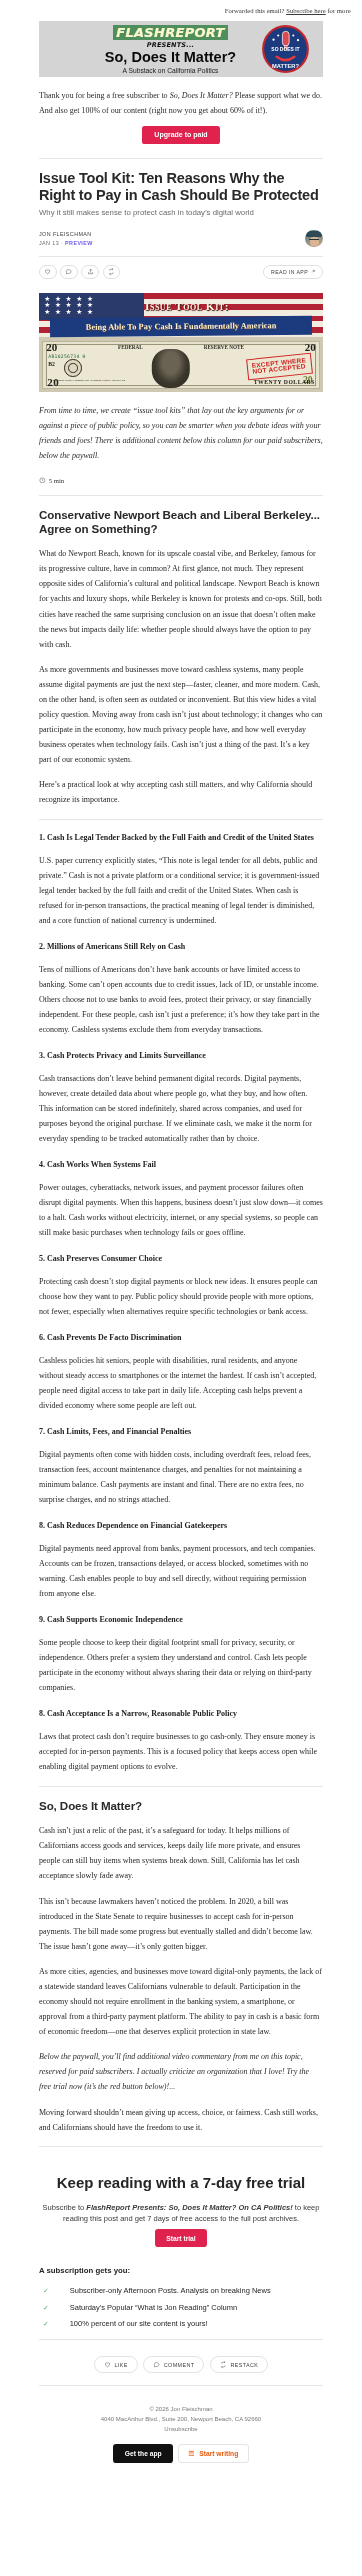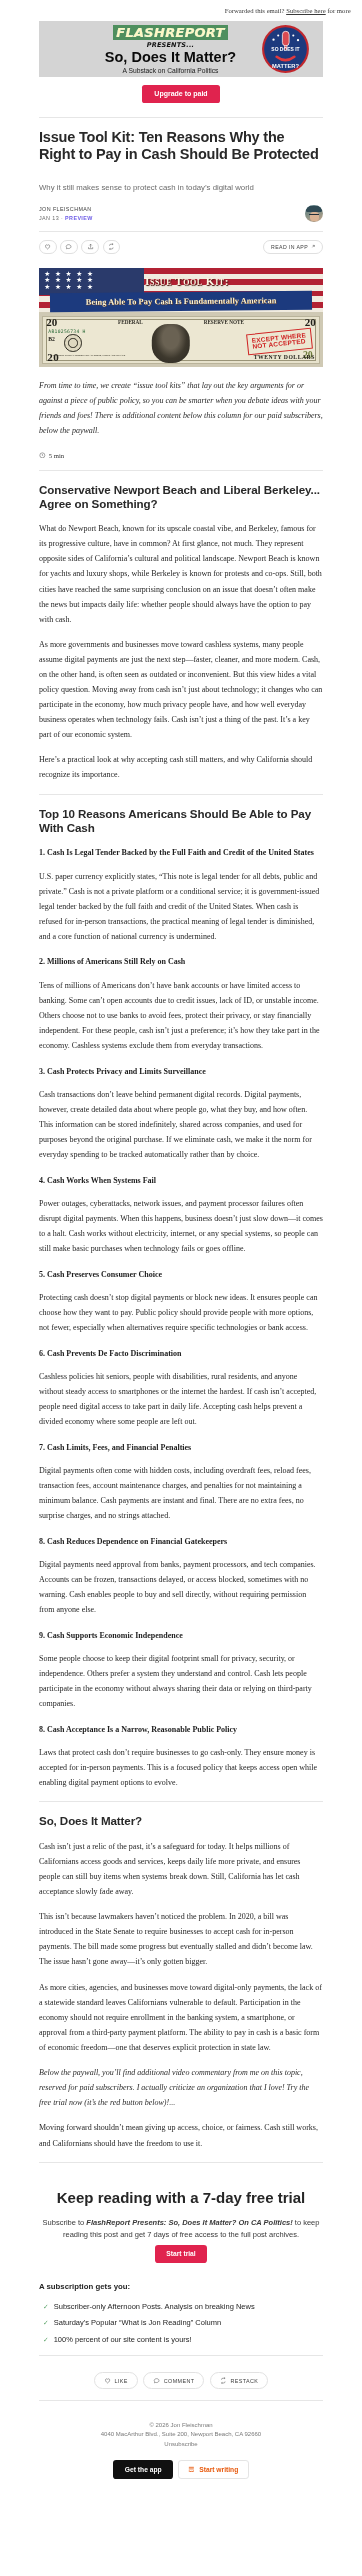--- a/index.html
+++ b/index.html
@@ -113,21 +113,21 @@
     font-size: 14.5px;
     line-height: 1.18;
     color: #292929;
     margin: 9.3px 0 0 0;
     letter-spacing: -0.2px;
   }
   .art-sub {
     font-family: "Liberation Sans", sans-serif;
     font-size: 7.8px;
     color: #6b6b6b;
-    margin-top: 19px;
+    margin-top: 3px;
     line-height: 1.4;
   }
   .byline-row {
     display: flex;
     align-items: center;
     justify-content: space-between;
     margin-top: 11.4px;
   }
   .byline-name {
     font-family: "Liberation Sans", sans-serif;
@@ -292,21 +292,21 @@
     font-family: "Liberation Sans", sans-serif; font-weight: bold; font-size: 6.7px;
     padding: 5.7px 11.4px; border-radius: 3.1px; border: none; cursor: pointer;
     margin-top: 4.1px;
   }
   .gets {
     text-align: left; font-family: "Liberation Sans", sans-serif;
     font-size: 7.8px; font-weight: bold; color: #262626; margin-top: 18.6px;
   }
   .gets-list { list-style: none; margin: 11.4px 0 0 0; padding: 0; text-align: left; }
   .gets-list li {
-    display: flex; align-items: flex-start; gap: 5px;
+    display: flex; align-items: flex-start; gap: 21px;
     font-family: "Liberation Sans", sans-serif; font-size: 7.5px;
     color: #262626; margin-bottom: 7.2px; padding-left: 4.1px;
   }
   .check { color: #4f9d5d; font-size: 6.7px; line-height: 1.35; }
 
   
   .bot-actions { display: flex; justify-content: center; gap: 5.7px; padding: 5.2px 0 0 0; }
   .bot-pill {
     border: 0.5px solid #e2e2e2; border-radius: 9.3px; height: 17px;
     display: flex; align-items: center; gap: 3.6px; padding: 0 8.8px;
@@ -367,20 +367,23 @@
           <rect x="45" y="42" width="5" height="12" fill="#d94b52" stroke="#fff" stroke-width="1"></rect>
           <ellipse cx="47" cy="60" rx="21" ry="11" fill="#1c3a7e"></ellipse>
           <path d="M30 63 Q47 76 64 63" stroke="#e03a3e" stroke-width="5" fill="none" stroke-linecap="round"></path>
           <text x="47" y="52" font-family="Liberation Sans, sans-serif" font-size="9.5" font-weight="bold" fill="#ffffff" text-anchor="middle">SO DOES IT</text>
           <text x="47" y="84" font-family="Liberation Sans, sans-serif" font-size="11" font-weight="bold" fill="#ffffff" text-anchor="middle">MATTER?</text>
         </svg>
       </div>
     </div>
   </div>
 
+  <div class="intro">
+    <span>Thank you for being a free subscriber to </span><em>So, Does It Matter?</em><span> Please support what we do. And also get 100% of our content (right now you get about 60% of it!).</span>
+  </div>
   <div class="btn-center">
     <button class="btn-upgrade">Upgrade to paid</button>
   </div>
 
   <div class="rule"></div>
 
   <div class="art">
     <h1 class="art-title">Issue Tool Kit: Ten Reasons Why the Right to Pay in Cash Should Be Protected</h1>
     <div class="art-sub">Why it still makes sense to protect cash in today’s digital world</div>
     <div class="byline-row">
@@ -484,21 +487,20 @@
   <div class="art">
     <h2 class="sec">Conservative Newport Beach and Liberal Berkeley... Agree on Something?</h2>
     <p class="body-p">What do Newport Beach, known for its upscale coastal vibe, and Berkeley, famous for its progressive culture, have in common? At first glance, not much. They represent opposite sides of California’s cultural and political landscape. Newport Beach is known for yachts and luxury shops, while Berkeley is known for protests and co-ops. Still, both cities have reached the same surprising conclusion on an issue that doesn’t often make the news but impacts daily life: whether people should always have the option to pay with cash.</p>
     <p class="body-p">As more governments and businesses move toward cashless systems, many people assume digital payments are just the next step—faster, cleaner, and more modern. Cash, on the other hand, is often seen as outdated or inconvenient. But this view hides a vital policy question. Moving away from cash isn’t just about technology; it changes who can participate in the economy, how much privacy people have, and how well everyday business operates when technology fails. Cash isn’t just a thing of the past. It’s a key part of our economic system.</p>
     <p class="body-p">Here’s a practical look at why accepting cash still matters, and why California should recognize its importance.</p>
   </div>
 
   <div class="rule"></div>
 
   <div class="art">
-    <h2 class="sec">Top 10 Reasons Americans Should Be Able to Pay With Cash</h2>
 
     <h3 class="num">1. Cash Is Legal Tender Backed by the Full Faith and Credit of the United States</h3>
     <p class="body-p">U.S. paper currency explicitly states, “This note is legal tender for all debts, public and private.” Cash is not a private platform or a conditional service; it is government-issued legal tender backed by the full faith and credit of the United States. When cash is refused for in-person transactions, the practical meaning of legal tender is diminished, and a core function of national currency is undermined.</p>
 
     <h3 class="num">2. Millions of Americans Still Rely on Cash</h3>
     <p class="body-p">Tens of millions of Americans don’t have bank accounts or have limited access to banking. Some can’t open accounts due to credit issues, lack of ID, or unstable income. Others choose not to use banks to avoid fees, protect their privacy, or stay financially independent. For these people, cash isn’t just a preference; it’s how they take part in the economy. Cashless systems exclude them from everyday transactions.</p>
 
     <h3 class="num">3. Cash Protects Privacy and Limits Surveillance</h3>
     <p class="body-p">Cash transactions don’t leave behind permanent digital records. Digital payments, however, create detailed data about where people go, what they buy, and how often. This information can be stored indefinitely, shared across companies, and used for purposes beyond the original purchase. If we eliminate cash, we make it the norm for everyday spending to be tracked automatically rather than by choice.</p>
 

